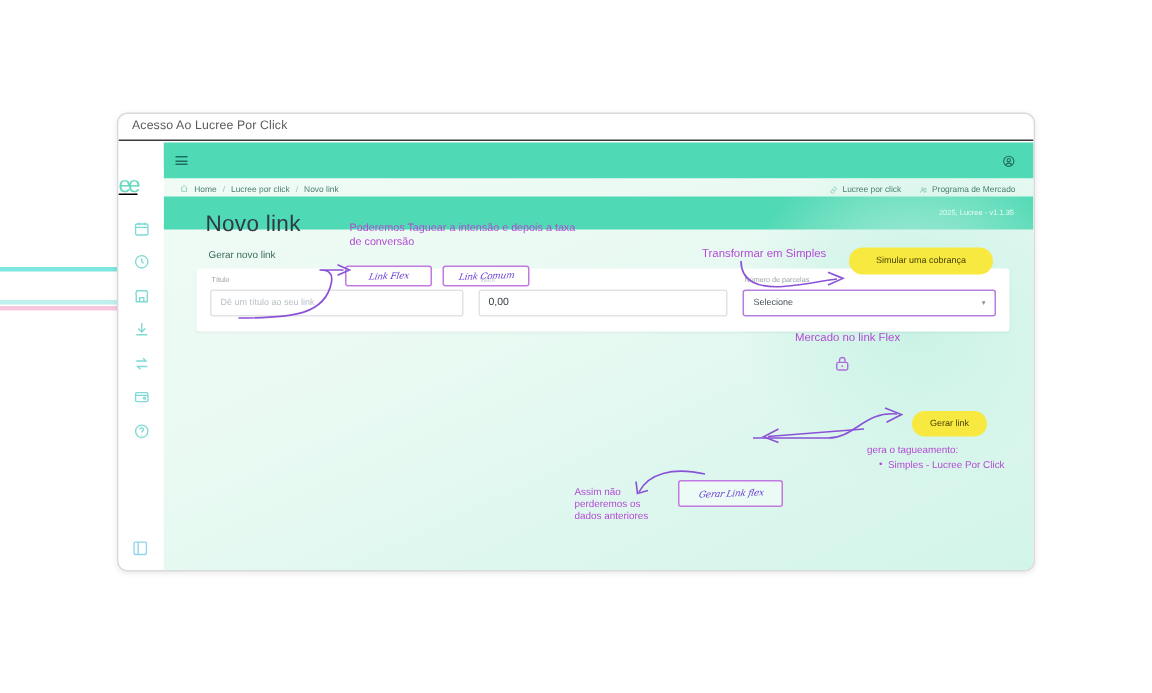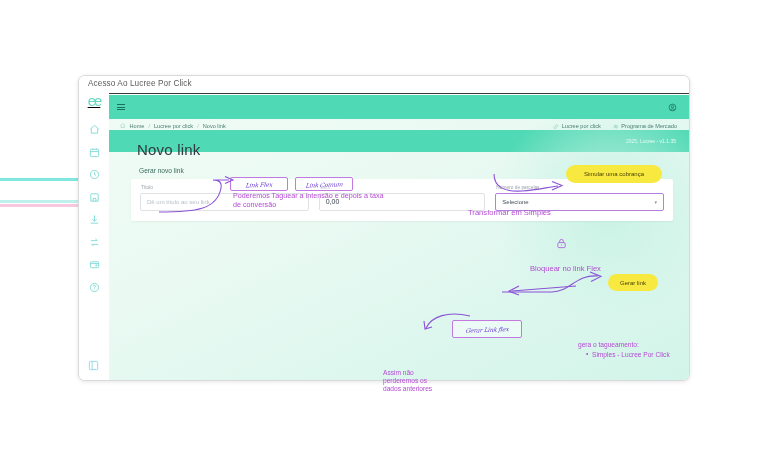--- a/index.html
+++ b/index.html
@@ -32,22 +32,22 @@
     font-size: 8.2px; color: #5b5b5b; letter-spacing: .1px;
     border-bottom: 1px solid #3a3a3a;
     background: #fff;
   }
 
   
   .app { position: absolute; left: 0; top: 19px; right: 0; bottom: 0; display: flex; }
 
   
   .logorail {
-    position: absolute; left: 0; top: 12px; width: 30px; height: 24px;
-    background: #ffffff; display: flex; align-items: center; justify-content: center;
+    position: absolute; left: 0; top: 35px; width: 30px; height: 24px;
+    background: #ffffff; display: flex; align-items: center; justify-content: flex-start;
     z-index: 4;
     text-decoration: underline;
   }
   .logo { font-size: 15px; color: #67d9c0; letter-spacing: -2px; font-weight: 400; }
 
   
   .sidebar {
     width: 30px; background: #ffffff;
     display: flex; flex-direction: column; align-items: center;
     padding-top: 26px; flex: 0 0 30px;
@@ -137,21 +137,21 @@
 
   
   .footer {
     height: 22px; background: #4fd9b4; display: flex; align-items: center;
     justify-content: flex-end; padding-right: 13px;
     font-size: 5px; color: #f3fffb;
   }
 
   
   .anno { position: absolute; z-index: 30; }
-  .anno-text { color: #b44ad4; font-size: 7.2px; line-height: 1.22; margin-top: 44px; }
+  .anno-text { color: #b44ad4; font-size: 7.2px; line-height: 1.22; }
   .anno-text.lg { font-size: 7.6px; }
   .anno-text.sm { font-size: 6.6px; }
 
   .hbox {
     border: 1.1px solid #c27ae0; border-radius: 2px;
     background: rgba(255,255,255,.45);
     display: flex; align-items: center; justify-content: center;
   }
   .hand {
     font-family: "DejaVu Serif", serif;
@@ -360,21 +360,21 @@
 
   <div class="anno anno-text lg" style="left:468px; top:164px;">Transformar em Simples</div>
   <svg class="arrow" style="left:492px; top:172px; width:78px; height:26px;">
     <path d="M2 2 C 2 16, 14 20, 30 19 C 46 18, 56 15, 66 14" fill="none" stroke="#8a52d6" stroke-width="1.1"></path>
     <path d="M60 9.5 L 70 13.6 L 60 18" fill="none" stroke="#8a52d6" stroke-width="1.1"></path>
   </svg>
   <div class="anno ybtn" style="left:566px; top:165px; width:96px; height:18px;">
     <span>Simular uma cobrança</span>
   </div>
 
-  <div class="anno anno-text lg" style="left:530px; top:220px;">Bloquear no link Flex</div>
+  <div class="anno anno-text lg" style="left:530px; top:220px;">Mercado no link Flex</div>
 
   <svg class="arrow" style="left:500px; top:272px; width:116px; height:24px;">
     <path d="M2 20 L 52 20 M 52 20 C 70 20, 76 2, 98 4" fill="none" stroke="#8a52d6" stroke-width="1.1"></path>
     <path d="M90 0 L 101 4.4 L 91 9.5" fill="none" stroke="#8a52d6" stroke-width="1.1"></path>
   </svg>
   <div class="anno ybtn" style="left:608px; top:274px; width:50px; height:17px;">
     <span>Gerar link</span>
   </div>
 
   <div class="anno anno-text sm" style="left:578px; top:297px;">gera o tagueamento:</div>

